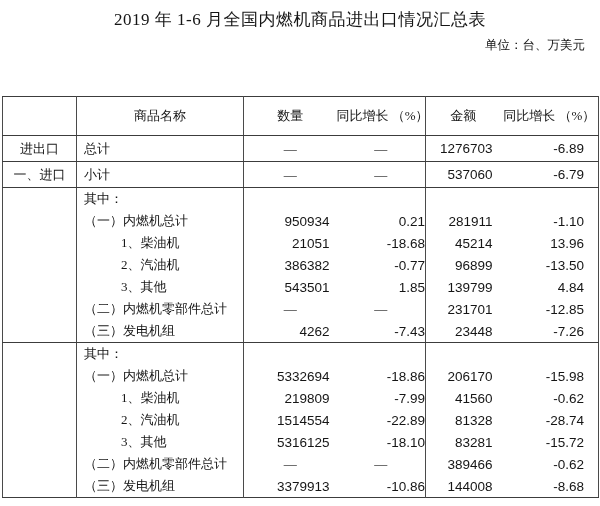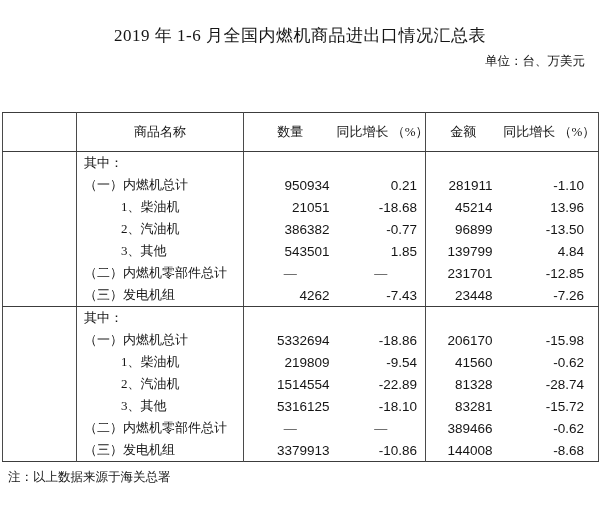--- a/index.html
+++ b/index.html
@@ -7,21 +7,21 @@
     position: relative;
     width: 600px;
     height: 506px;
     background: #ffffff;
     color: #151515;
     font-family: "Liberation Serif", "DejaVu Serif", serif;
     overflow: hidden;
     box-sizing: border-box;
   }
   .title {
-    padding-top: 24px;
+    padding-top: 8px;
     text-align: center;
     font-size: 17px;
     letter-spacing: 0.5px;
     white-space: nowrap;
   }
   .unit {
     text-align: right;
     font-size: 12.5px;
     padding-right: 15px;
     margin-top: 6px;
@@ -59,21 +59,21 @@
   .col-name { border-right: 1px solid #4a4a4a; text-align: left; }
   td.col-name { padding-left: 7px; }
   td.col-name.indent { padding-left: 44px; }
   .col-qtypct { border-right: 1px solid #4a4a4a; }
   td.num {
     font-family: "Liberation Sans", "DejaVu Sans", sans-serif;
     font-size: 13.5px;
     text-align: right;
   }
   td.col-qty    { padding-right: 7px; }
-  td.col-qtypct { padding-right: 8px; }
+  td.col-qtypct { }
   td.col-amt    { padding-right: 8px; }
   td.col-amtpct { padding-right: 14px; }
   td.dash {
     text-align: center;
     padding-right: 0 !important;
     font-family: "Liberation Serif", "DejaVu Serif", serif;
     font-size: 13px;
   }
   .note {
     margin-top: 7px;
@@ -105,20 +105,36 @@
         <th class="col-name">商品名称</th>
         <th class="col-qty">数量</th>
         <th class="col-qtypct pct-header">同比增长
 （%）</th>
         <th class="col-amt">金额</th>
         <th class="col-amtpct pct-header">同比增长
 （%）</th>
       </tr>
     </thead>
     <tbody>
+        <tr class="section rule">
+          <td class="col-cat">进出口</td>
+          <td class="col-name">总计</td>
+          <td class="col-qty num dash">—</td>
+          <td class="col-qtypct num dash">—</td>
+          <td class="col-amt num">1276703</td>
+          <td class="col-amtpct num">-6.89</td>
+        </tr>
+        <tr class="section rule">
+          <td class="col-cat">一、进口</td>
+          <td class="col-name">小计</td>
+          <td class="col-qty num dash">—</td>
+          <td class="col-qtypct num dash">—</td>
+          <td class="col-amt num">537060</td>
+          <td class="col-amtpct num">-6.79</td>
+        </tr>
         <tr>
           <td class="col-cat"></td>
           <td class="col-name">其中：</td>
           <td class="col-qty num"></td>
           <td class="col-qtypct num"></td>
           <td class="col-amt num"></td>
           <td class="col-amtpct num"></td>
         </tr>
         <tr>
           <td class="col-cat"></td>
@@ -181,21 +197,21 @@
           <td class="col-name">（一）内燃机总计</td>
           <td class="col-qty num">5332694</td>
           <td class="col-qtypct num">-18.86</td>
           <td class="col-amt num">206170</td>
           <td class="col-amtpct num">-15.98</td>
         </tr>
         <tr>
           <td class="col-cat"></td>
           <td class="col-name indent">1、柴油机</td>
           <td class="col-qty num">219809</td>
-          <td class="col-qtypct num">-9.54</td>
+          <td class="col-qtypct num">-7.99</td>
           <td class="col-amt num">41560</td>
           <td class="col-amtpct num">-0.62</td>
         </tr>
         <tr>
           <td class="col-cat"></td>
           <td class="col-name indent">2、汽油机</td>
           <td class="col-qty num">1514554</td>
           <td class="col-qtypct num">-22.89</td>
           <td class="col-amt num">81328</td>
           <td class="col-amtpct num">-28.74</td>

